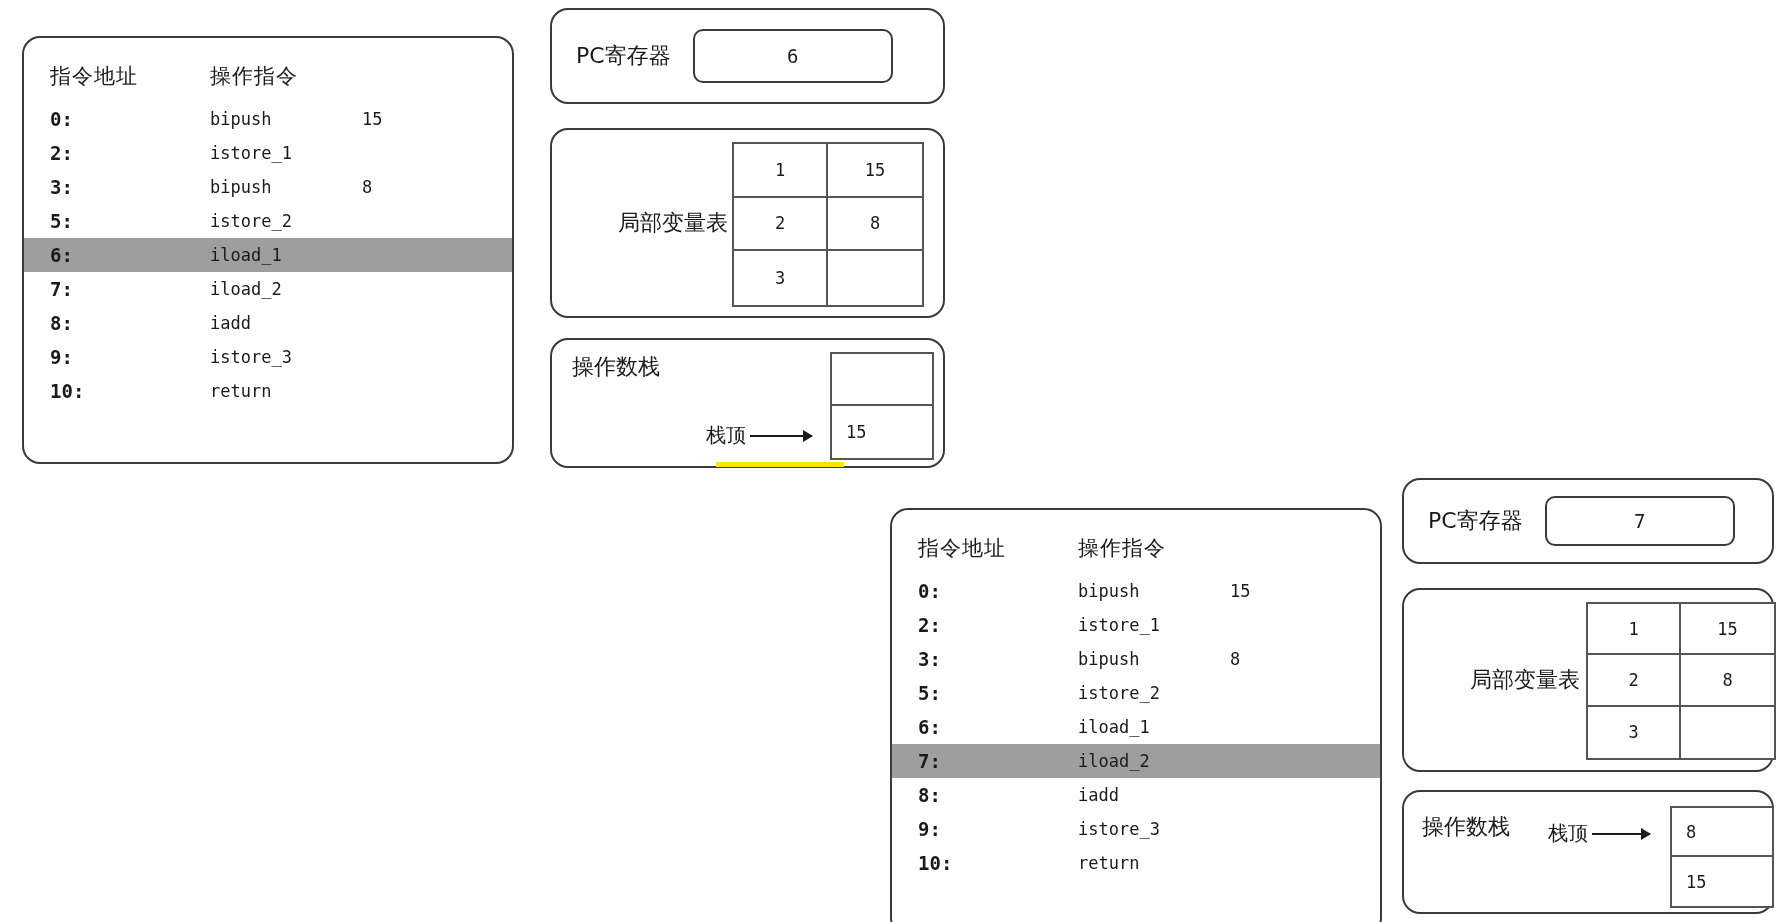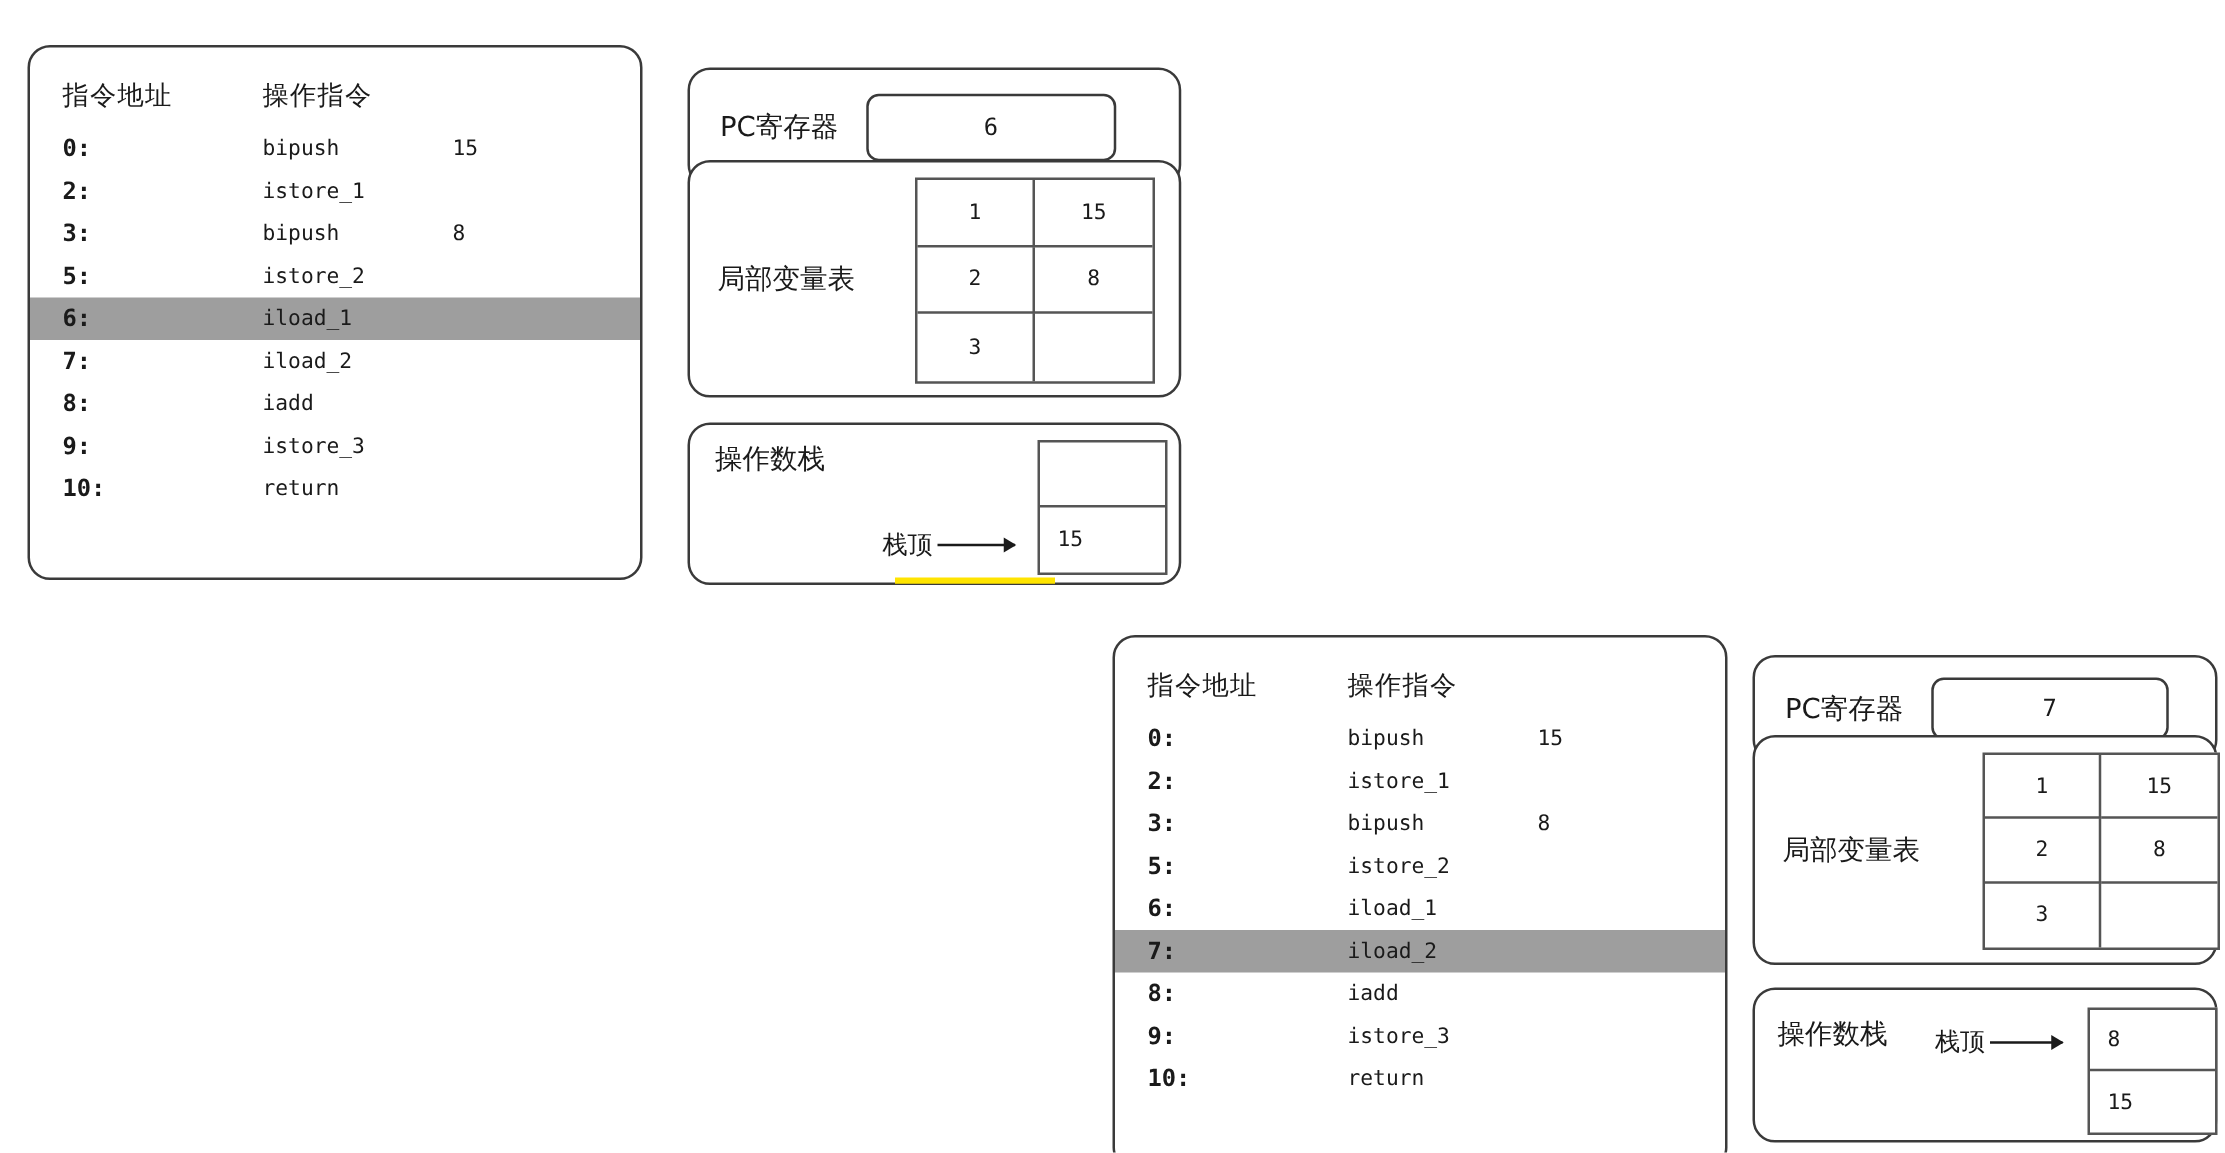--- a/index.html
+++ b/index.html
@@ -60,21 +60,20 @@
   .instr-row .arg {
     font-family: "DejaVu Sans Mono", monospace;
     font-size: 17px;
   }
 
   
   .pc-panel {
     display: flex;
     align-items: center;
     padding-left: 24px;
-    margin-top: 46px;
   }
   .pc-label {
     font-size: 22px;
     font-family: "DejaVu Sans", sans-serif;
     margin-right: 22px;
     white-space: nowrap;
   }
   .pc-box {
     box-sizing: border-box;
     border: 2.5px solid #3a3a3a;
@@ -90,20 +89,21 @@
   
   .lvt-panel {
     display: flex;
     align-items: center;
     padding-left: 22px;
   }
   .lvt-label {
     font-size: 22px;
     font-family: "DejaVu Sans", sans-serif;
     white-space: nowrap;
+    margin-left: 44px;
   }
   .lvt-grid {
     position: absolute;
     box-sizing: border-box;
     border: 2px solid #555;
     display: grid;
     background: #fff;
   }
   .lvt-grid .cell {
     box-sizing: border-box;

